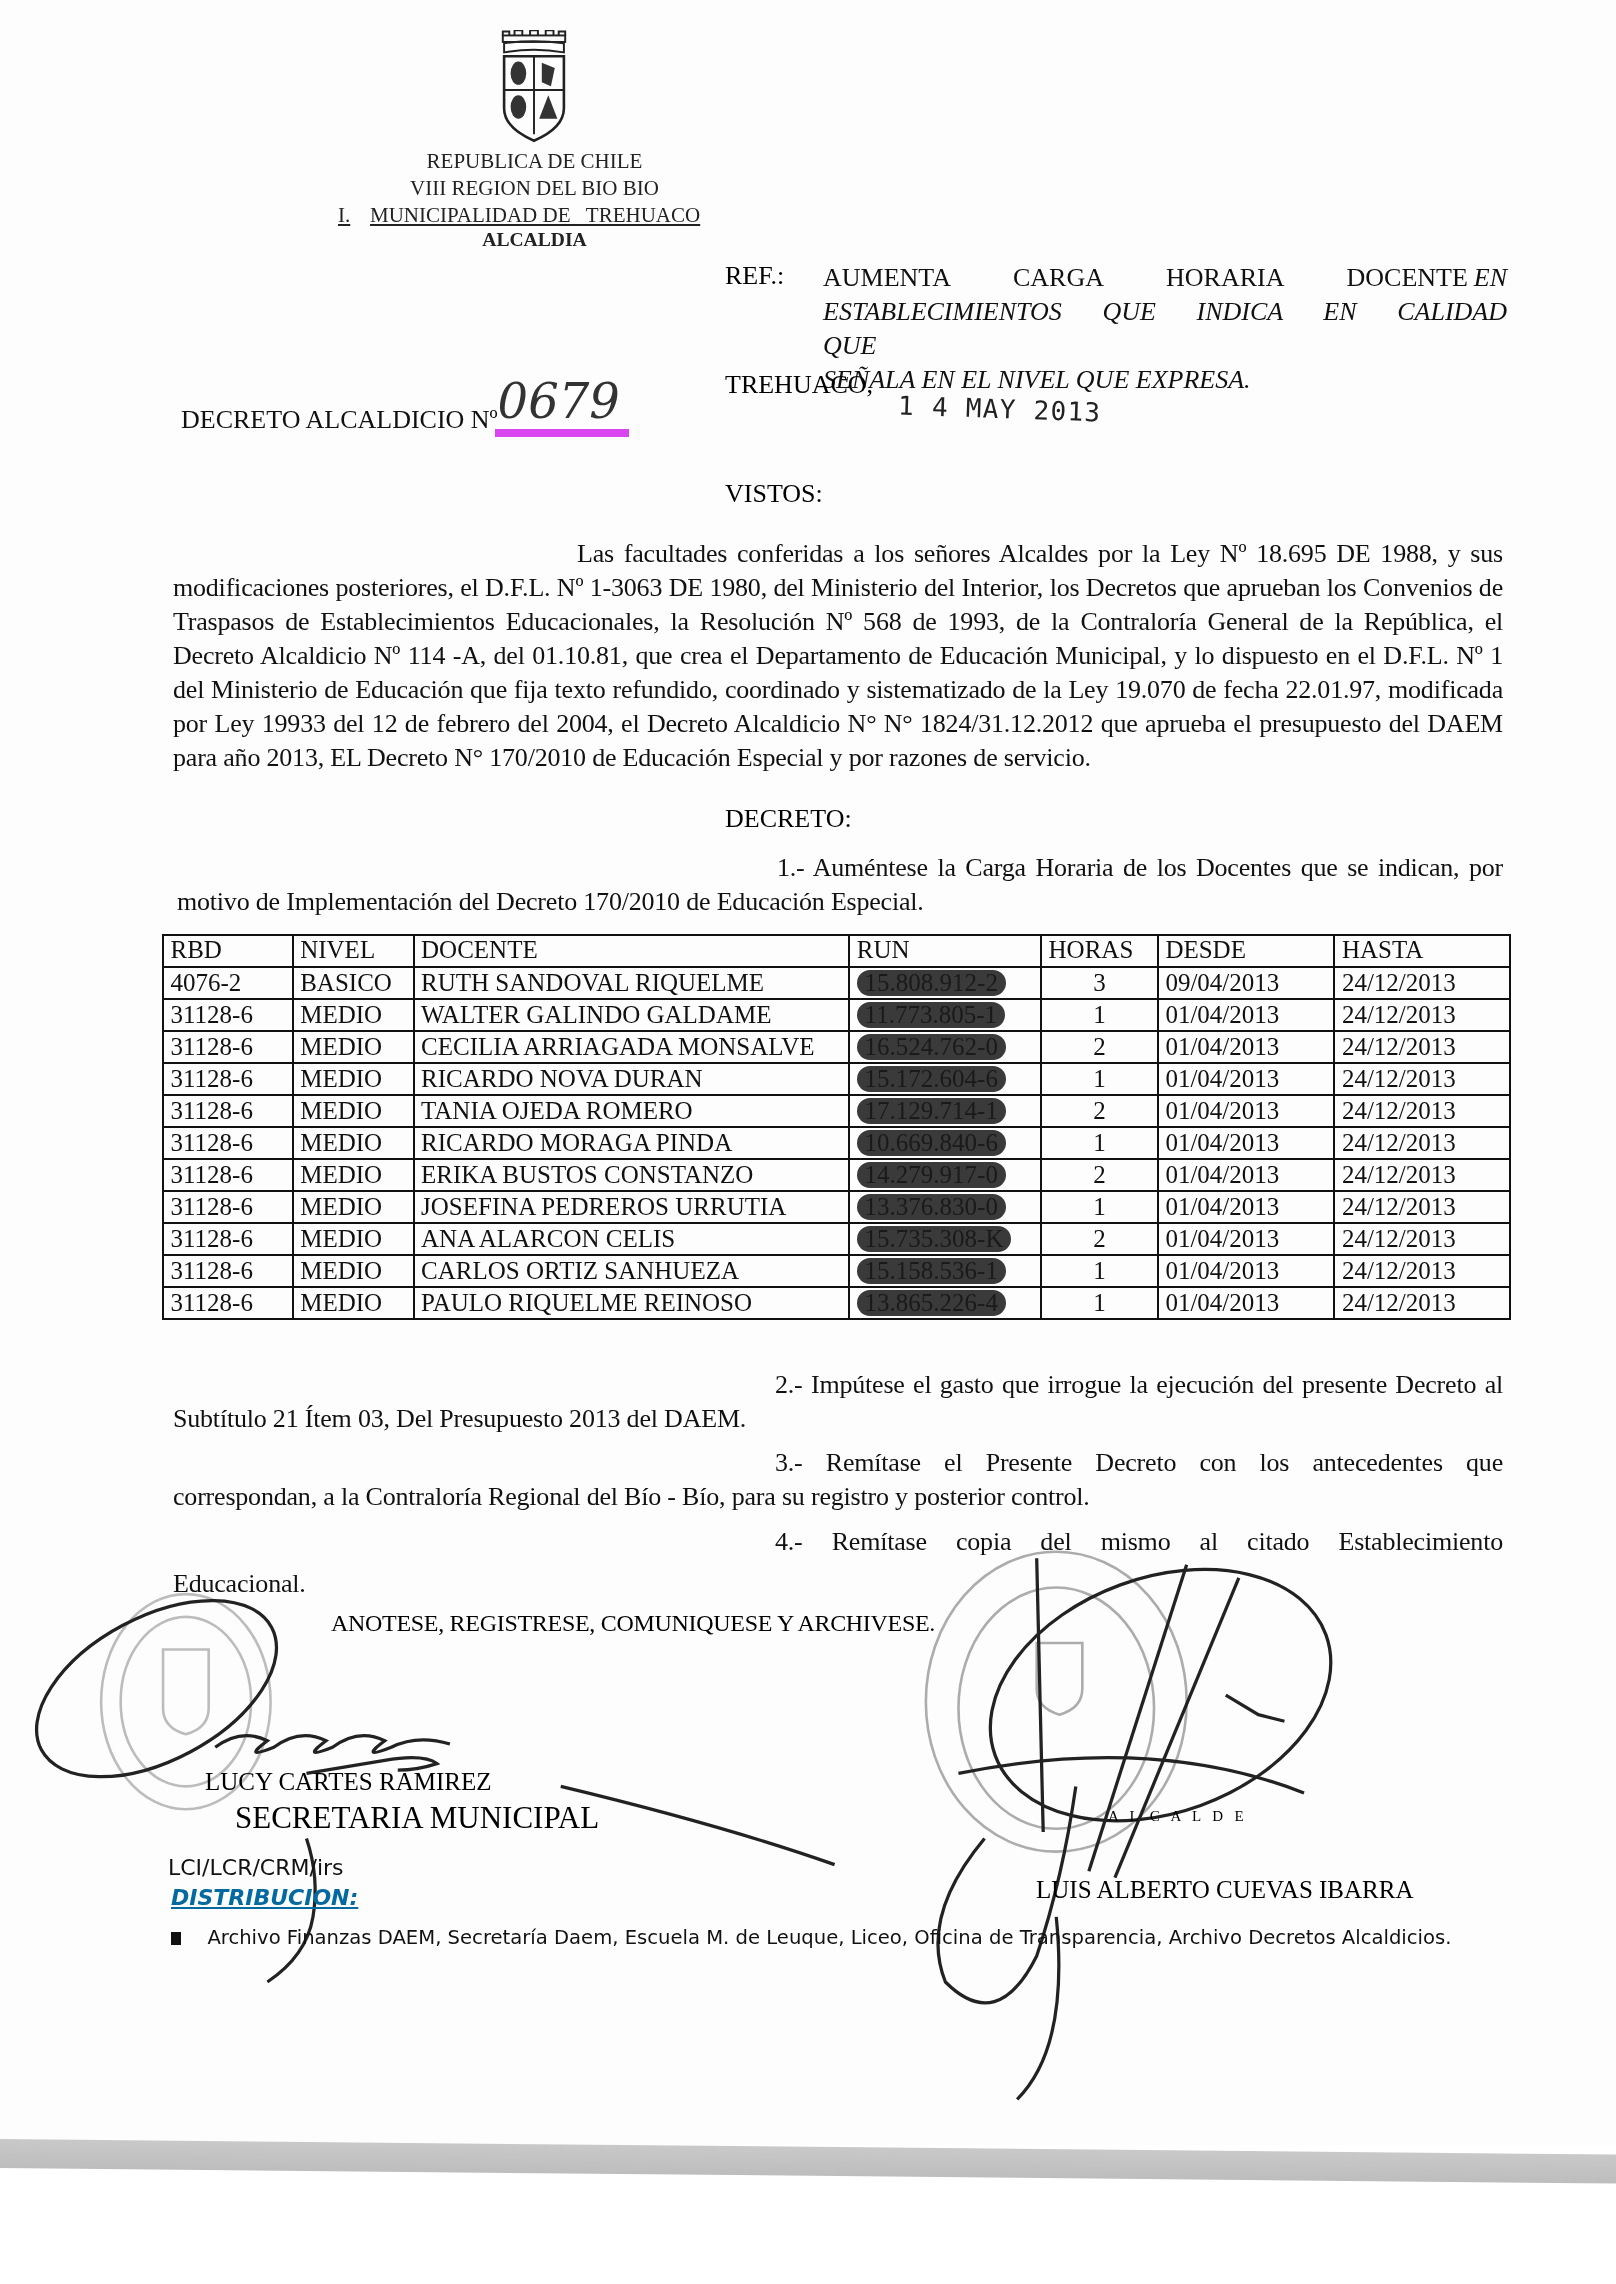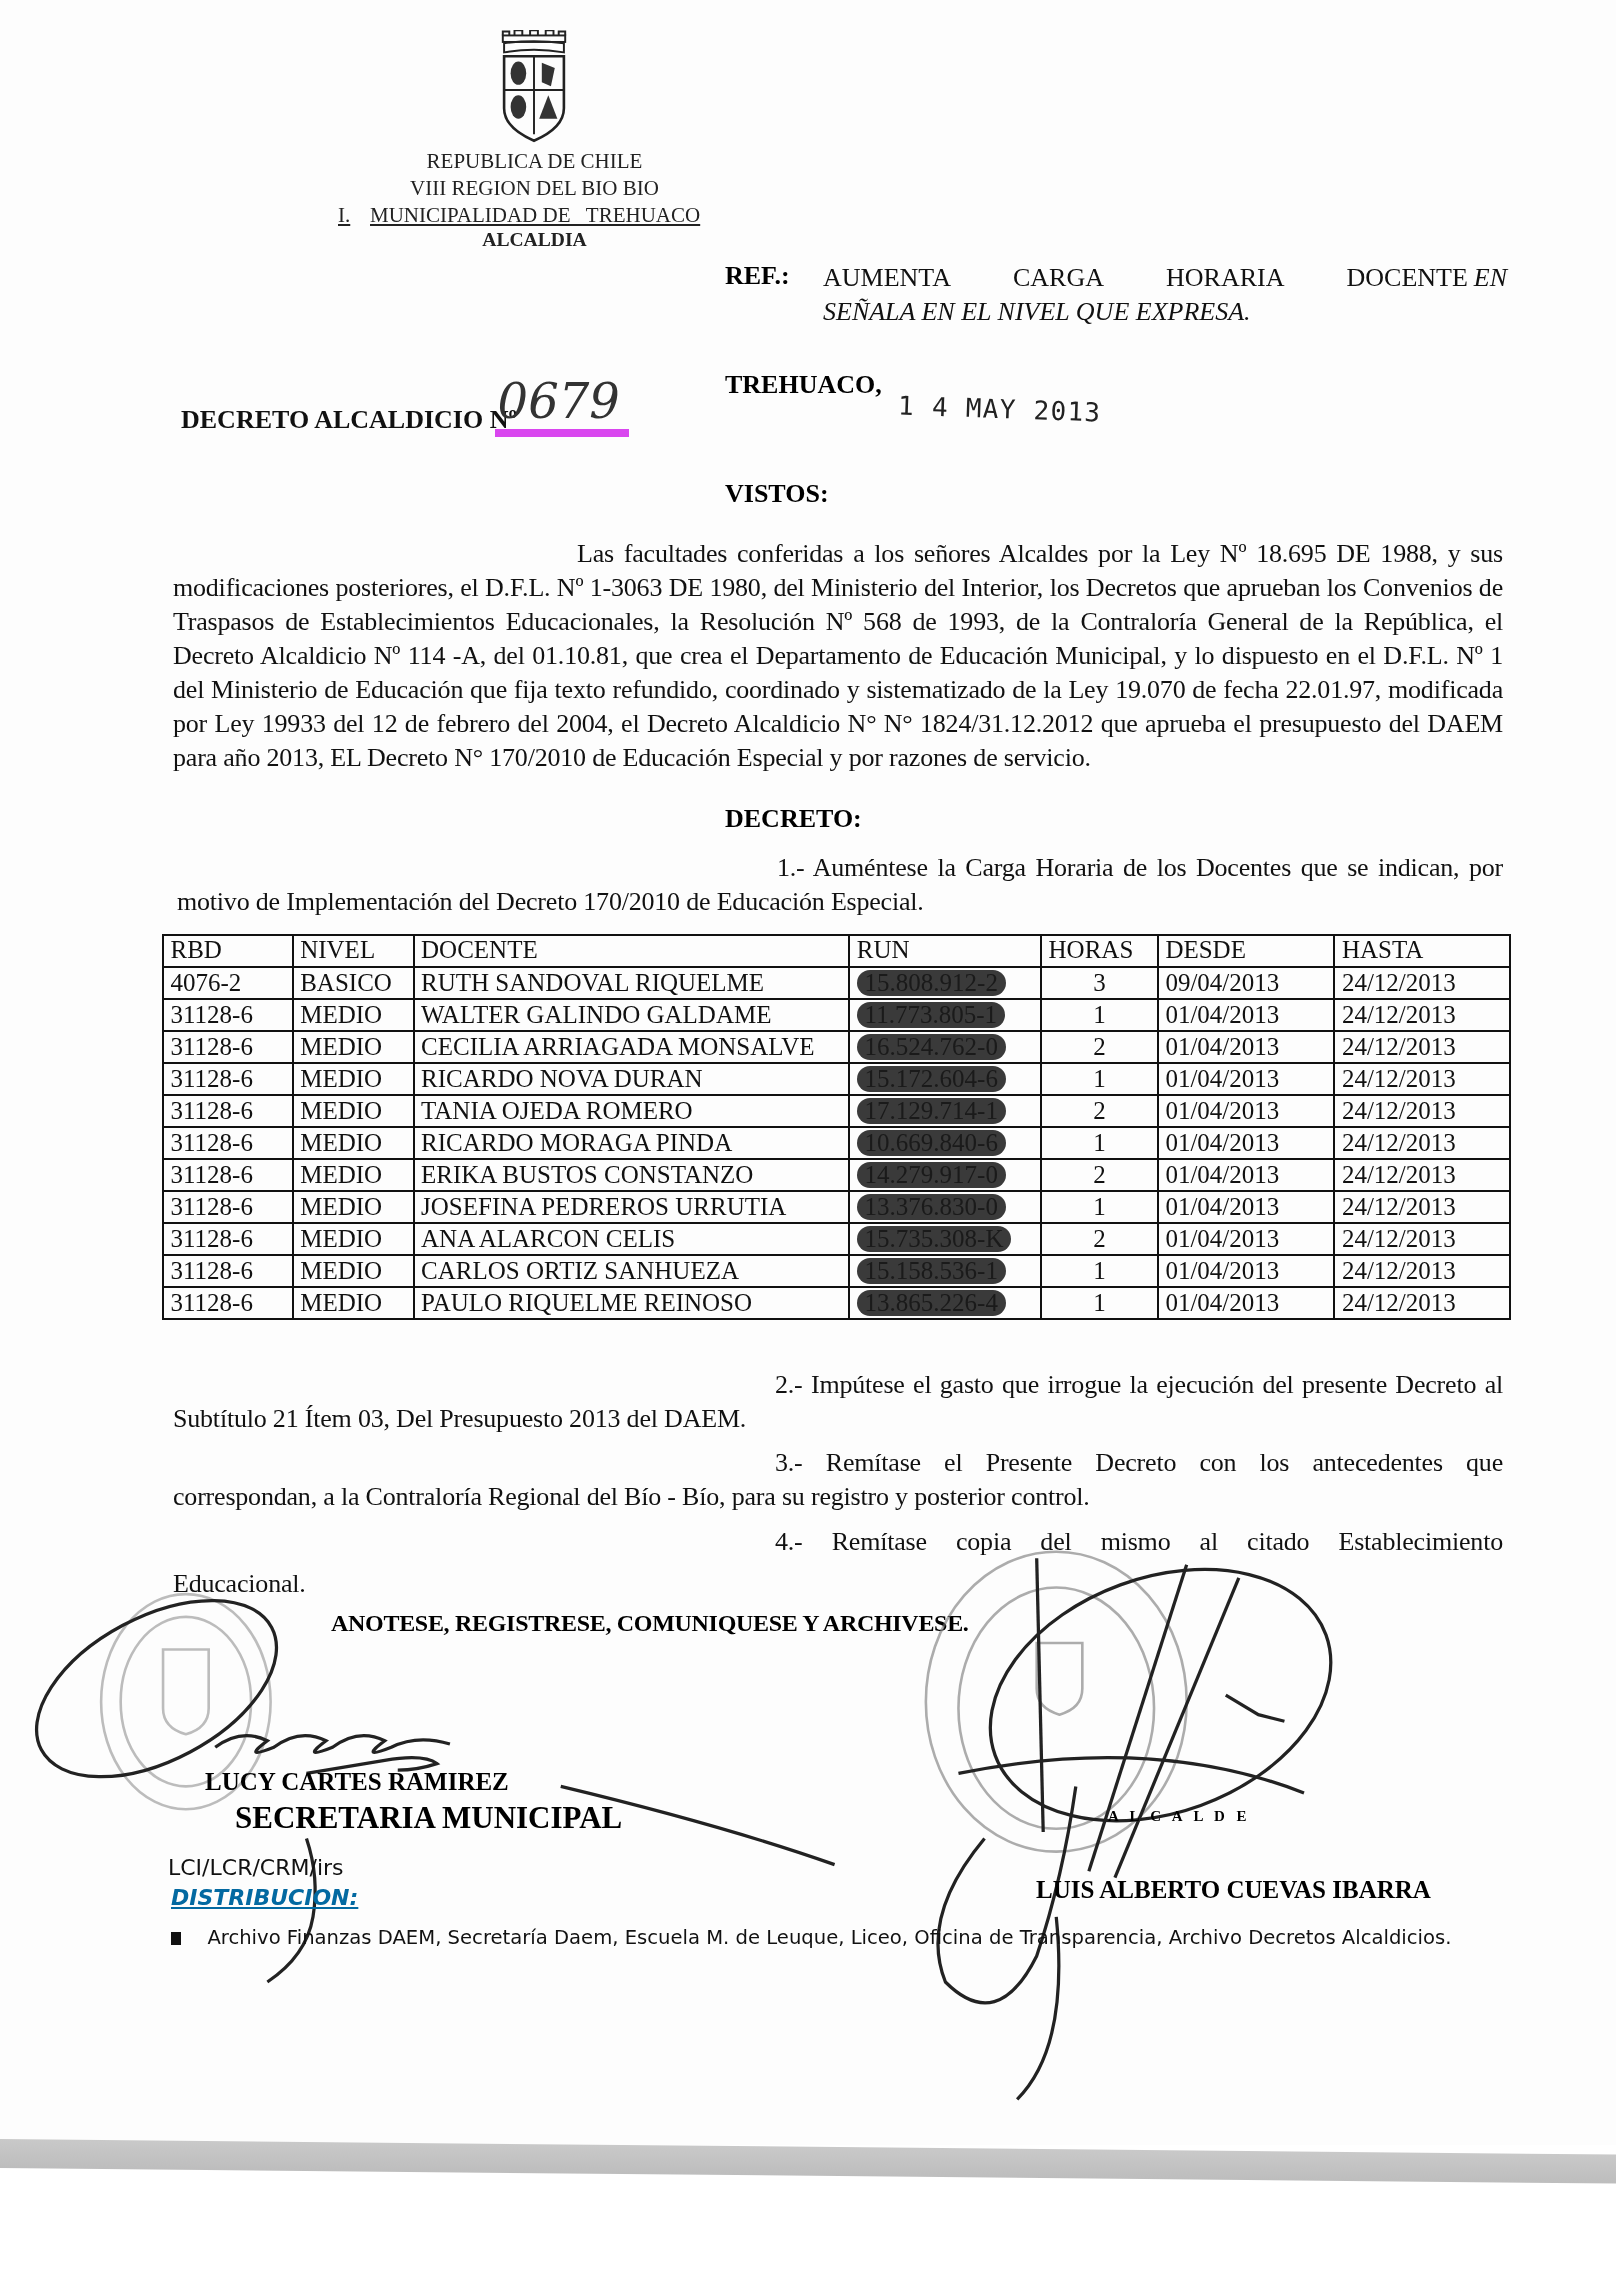--- a/index.html
+++ b/index.html
@@ -15,21 +15,21 @@
     }
     .abs { position: absolute; }
     .serif { font-family: "Liberation Serif", "DejaVu Serif", serif; }
     .body-text {
       font-family: "Liberation Serif", "DejaVu Serif", serif;
       font-size: 26px; line-height: 34px; color: #111;
       text-align: justify; letter-spacing: -0.2px;
     }
     .crest { left: 495px; top: 30px; width: 78px; height: 124px; }
     .hdr-line { font-family: "Liberation Serif", serif; color: #222; font-size: 21px; text-align: center; }
-    .ref-label, .bold { font-weight: bold; }
+    .ref-label, .bold { font-weight: normal; }
     .ref-text {
       font-family: "Liberation Serif", serif; font-style: italic;
       font-size: 26px; line-height: 34px; color: #111; text-align: justify;
       text-align-last: left;
     }
     .stamp-date {
       font-family: "DejaVu Sans Mono", monospace; font-size: 26px; color: #222;
       transform: rotate(2deg); letter-spacing: 1.3px;
     }
     table.docentes {
@@ -80,20 +80,21 @@
   <div class="abs hdr-line" style="left:338px; top:203px; width:26px; text-decoration:underline; text-align:left;">I.</div>
   <div class="abs hdr-line" style="left:370px; top:203px; width:365px; text-decoration:underline; text-align:left; white-space:pre;">MUNICIPALIDAD DE   TREHUACO</div>
   <div class="abs hdr-line" style="left:404px; top:229px; width:261px; font-weight:bold; font-size:19.6px;">ALCALDIA</div>
 
   <div class="abs serif bold" style="left:725px; top:261px; font-size:26px;">REF.:</div>
   <div class="abs ref-text" style="left:823px; top:261px; width:684px;">
     <div style="display:flex; justify-content:space-between;">
       <span style="font-style:normal; word-spacing:57px;">AUMENTA CARGA HORARIA DOCENTE</span>
       <span>EN</span>
     </div>
+    <div style="text-align-last:justify; word-spacing:26px;">ESTABLECIMIENTOS QUE INDICA EN CALIDAD QUE</div>
     <div>SEÑALA EN EL NIVEL QUE EXPRESA.</div>
   </div>
 
   <div class="abs serif bold" style="left:181px; top:405px; font-size:26px; color:#111;">DECRETO ALCALDICIO Nº</div>
   <div class="abs handwritten" style="left:495px; top:373px; font-size:48px; color:#333; border-bottom:8px solid #d946ef; padding:0 9px 0 2.6px; line-height:56px;">0679</div>
 
   <div class="abs serif bold" style="left:725px; top:370px; font-size:26px;">TREHUACO,</div>
   <div class="abs stamp-date" style="left:898px; top:394px;">1 4 MAY 2013</div>
 
   <div class="abs serif bold" style="left:725px; top:479px; font-size:26px;">VISTOS:</div>

